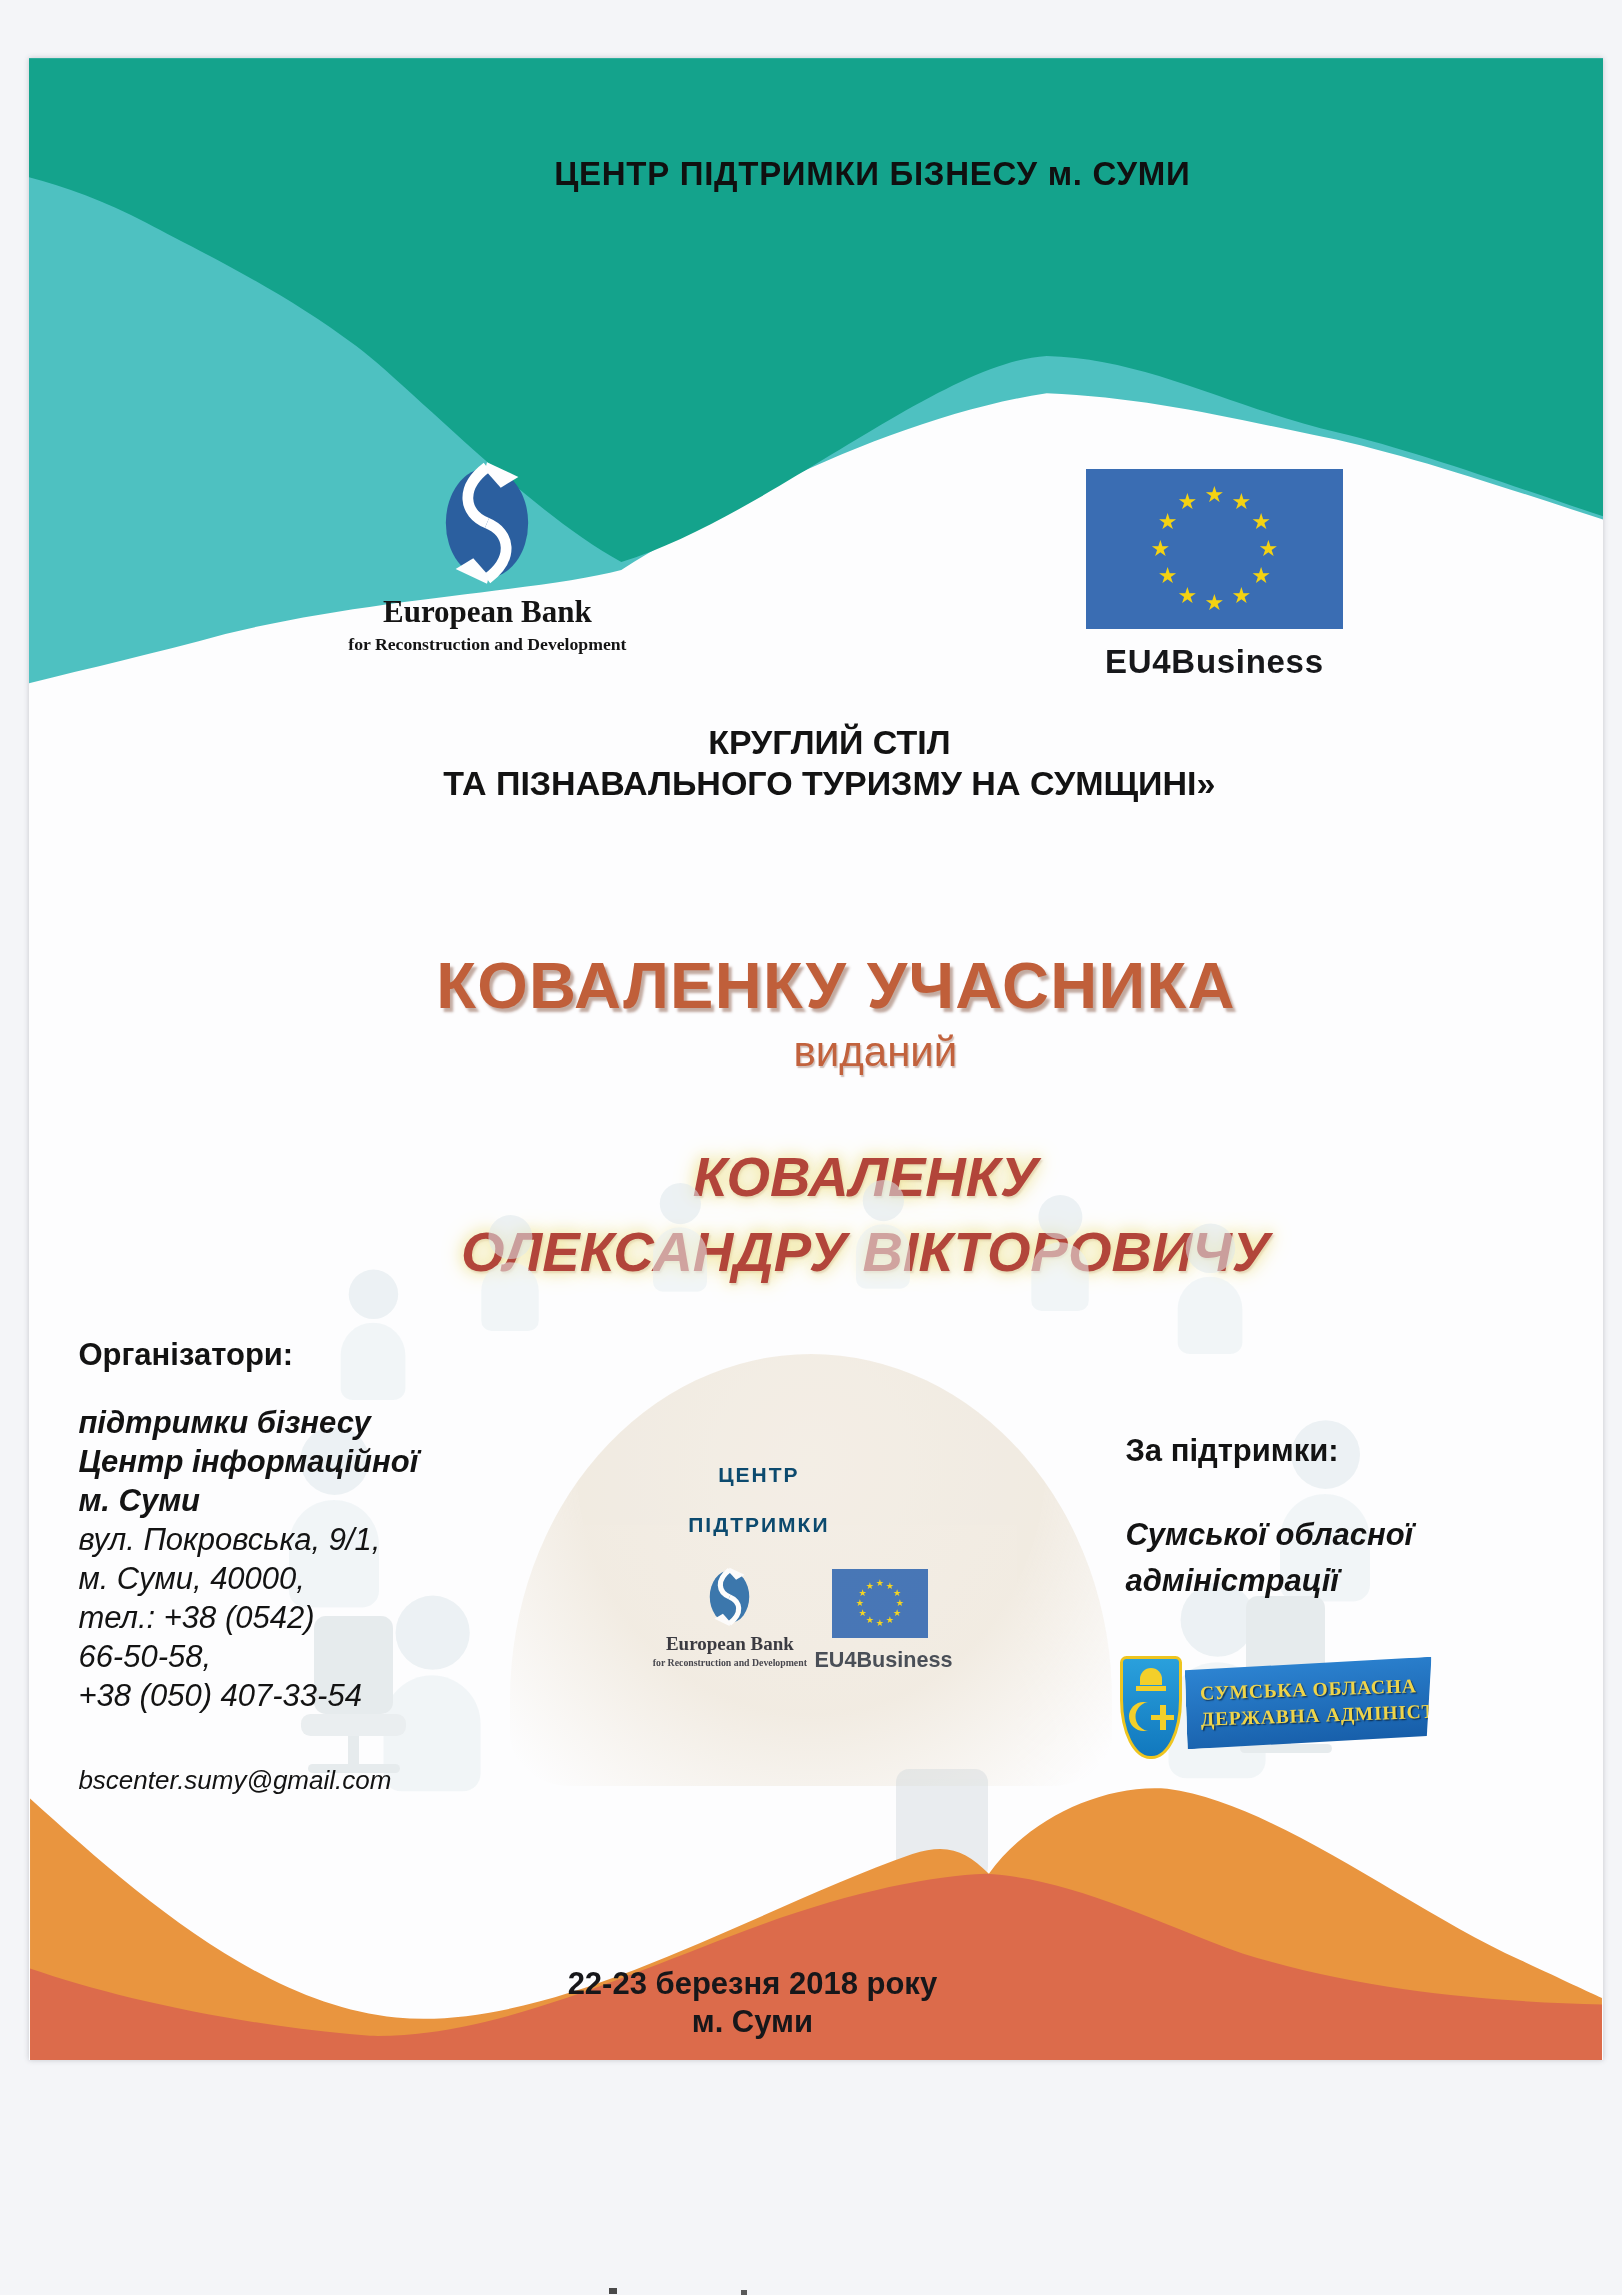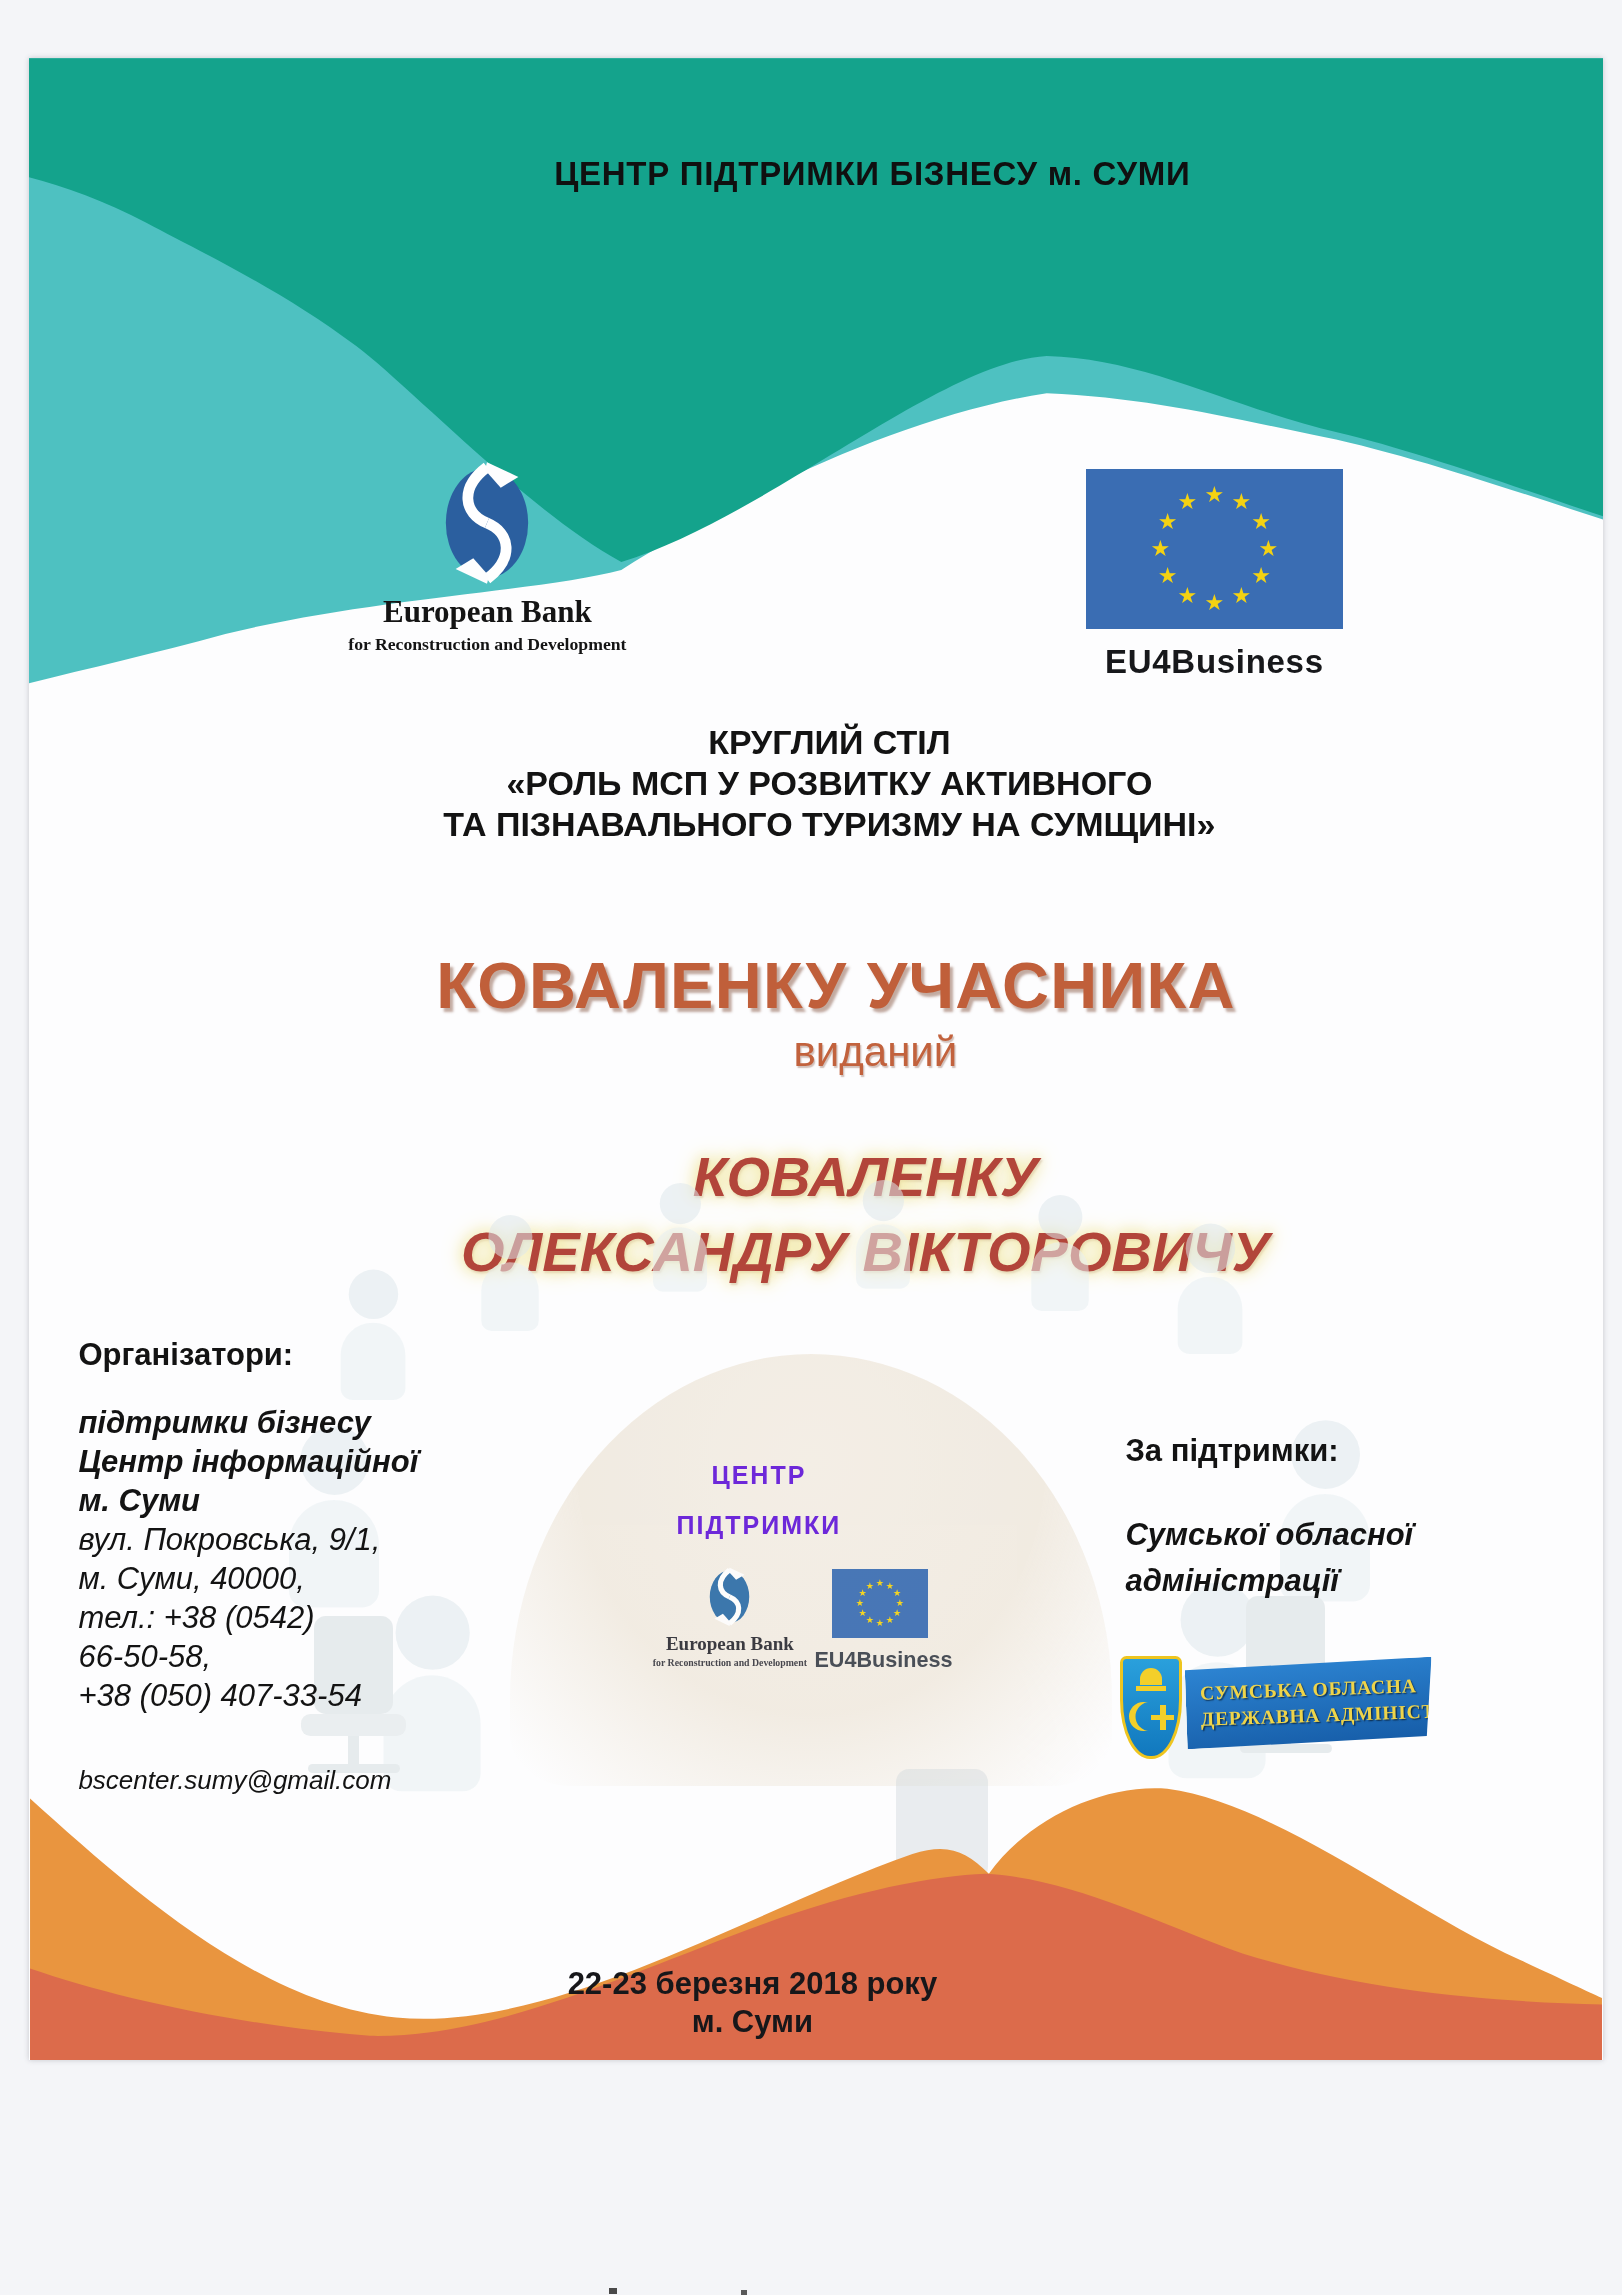--- a/index.html
+++ b/index.html
@@ -85,21 +85,21 @@
 
   
   .organizers{position:absolute;left:49px;top:1277px;width:432px;font-size:31px;line-height:39px;color:#131313;}
   .organizers .heading{font-weight:bold;margin-bottom:29px;}
   .org-name{font-weight:bold;font-style:italic;}
   .org-addr{font-style:italic;}
   .org-email{font-style:italic;font-size:26px;margin-top:46px;}
 
   
   .center-logo{position:absolute;left:533px;top:1392px;width:393px;text-align:center;}
-  .cl-line{font-size:25px;font-weight:bold;letter-spacing:2px;line-height:50px;color:#6d28d9;}
+  .cl-line{font-size:21px;font-weight:bold;letter-spacing:2px;line-height:50px;color:#0c4a6e;}
   .cl-logos{position:relative;height:157px;margin-top:15.7px;opacity:.92;}
   .ebrd-small{position:absolute;left:79px;top:0;width:177px;text-align:center;}
   .ebrd-small .ebrd-glyph{width:47px;height:62px;}
   .ebrd-small .name{font-family:"Liberation Serif",serif;font-weight:bold;font-size:19px;color:#2c2c34;margin-top:5.2px;}
   .ebrd-small .sub{font-family:"Liberation Serif",serif;font-weight:bold;font-size:9.8px;color:#3a3a42;margin-top:2px;}
   .eu-small{position:absolute;left:252px;top:3.3px;width:131px;text-align:center;}
   .eu-small .label{font-size:21.6px;font-weight:bold;color:#3c424c;margin-top:9.2px;}
 
   
   .support{position:absolute;left:1096px;top:1375px;width:445px;font-size:31px;color:#131313;}
@@ -174,21 +174,20 @@
       <span class="eu-star" style="--a:240deg"></span>
       <span class="eu-star" style="--a:270deg"></span>
       <span class="eu-star" style="--a:300deg"></span>
       <span class="eu-star" style="--a:330deg"></span>
     </div>
     <div class="eu-label">EU4Business</div>
   </div>
 
   <div class="event">
     <div>КРУГЛИЙ СТІЛ</div>
-    <div>«РОЛЬ МСП У РОЗВИТКУ АКТИВНОГО</div>
     <div>ТА ПІЗНАВАЛЬНОГО ТУРИЗМУ НА СУМЩИНІ»</div>
   </div>
 
   <div class="cert-title">КОВАЛЕНКУ УЧАСНИКА</div>
   <div class="issued">виданий</div>
 
   <div class="recipient">
     <div>КОВАЛЕНКУ</div>
     <div>ОЛЕКСАНДРУ ВІКТОРОВИЧУ</div>
   </div>

